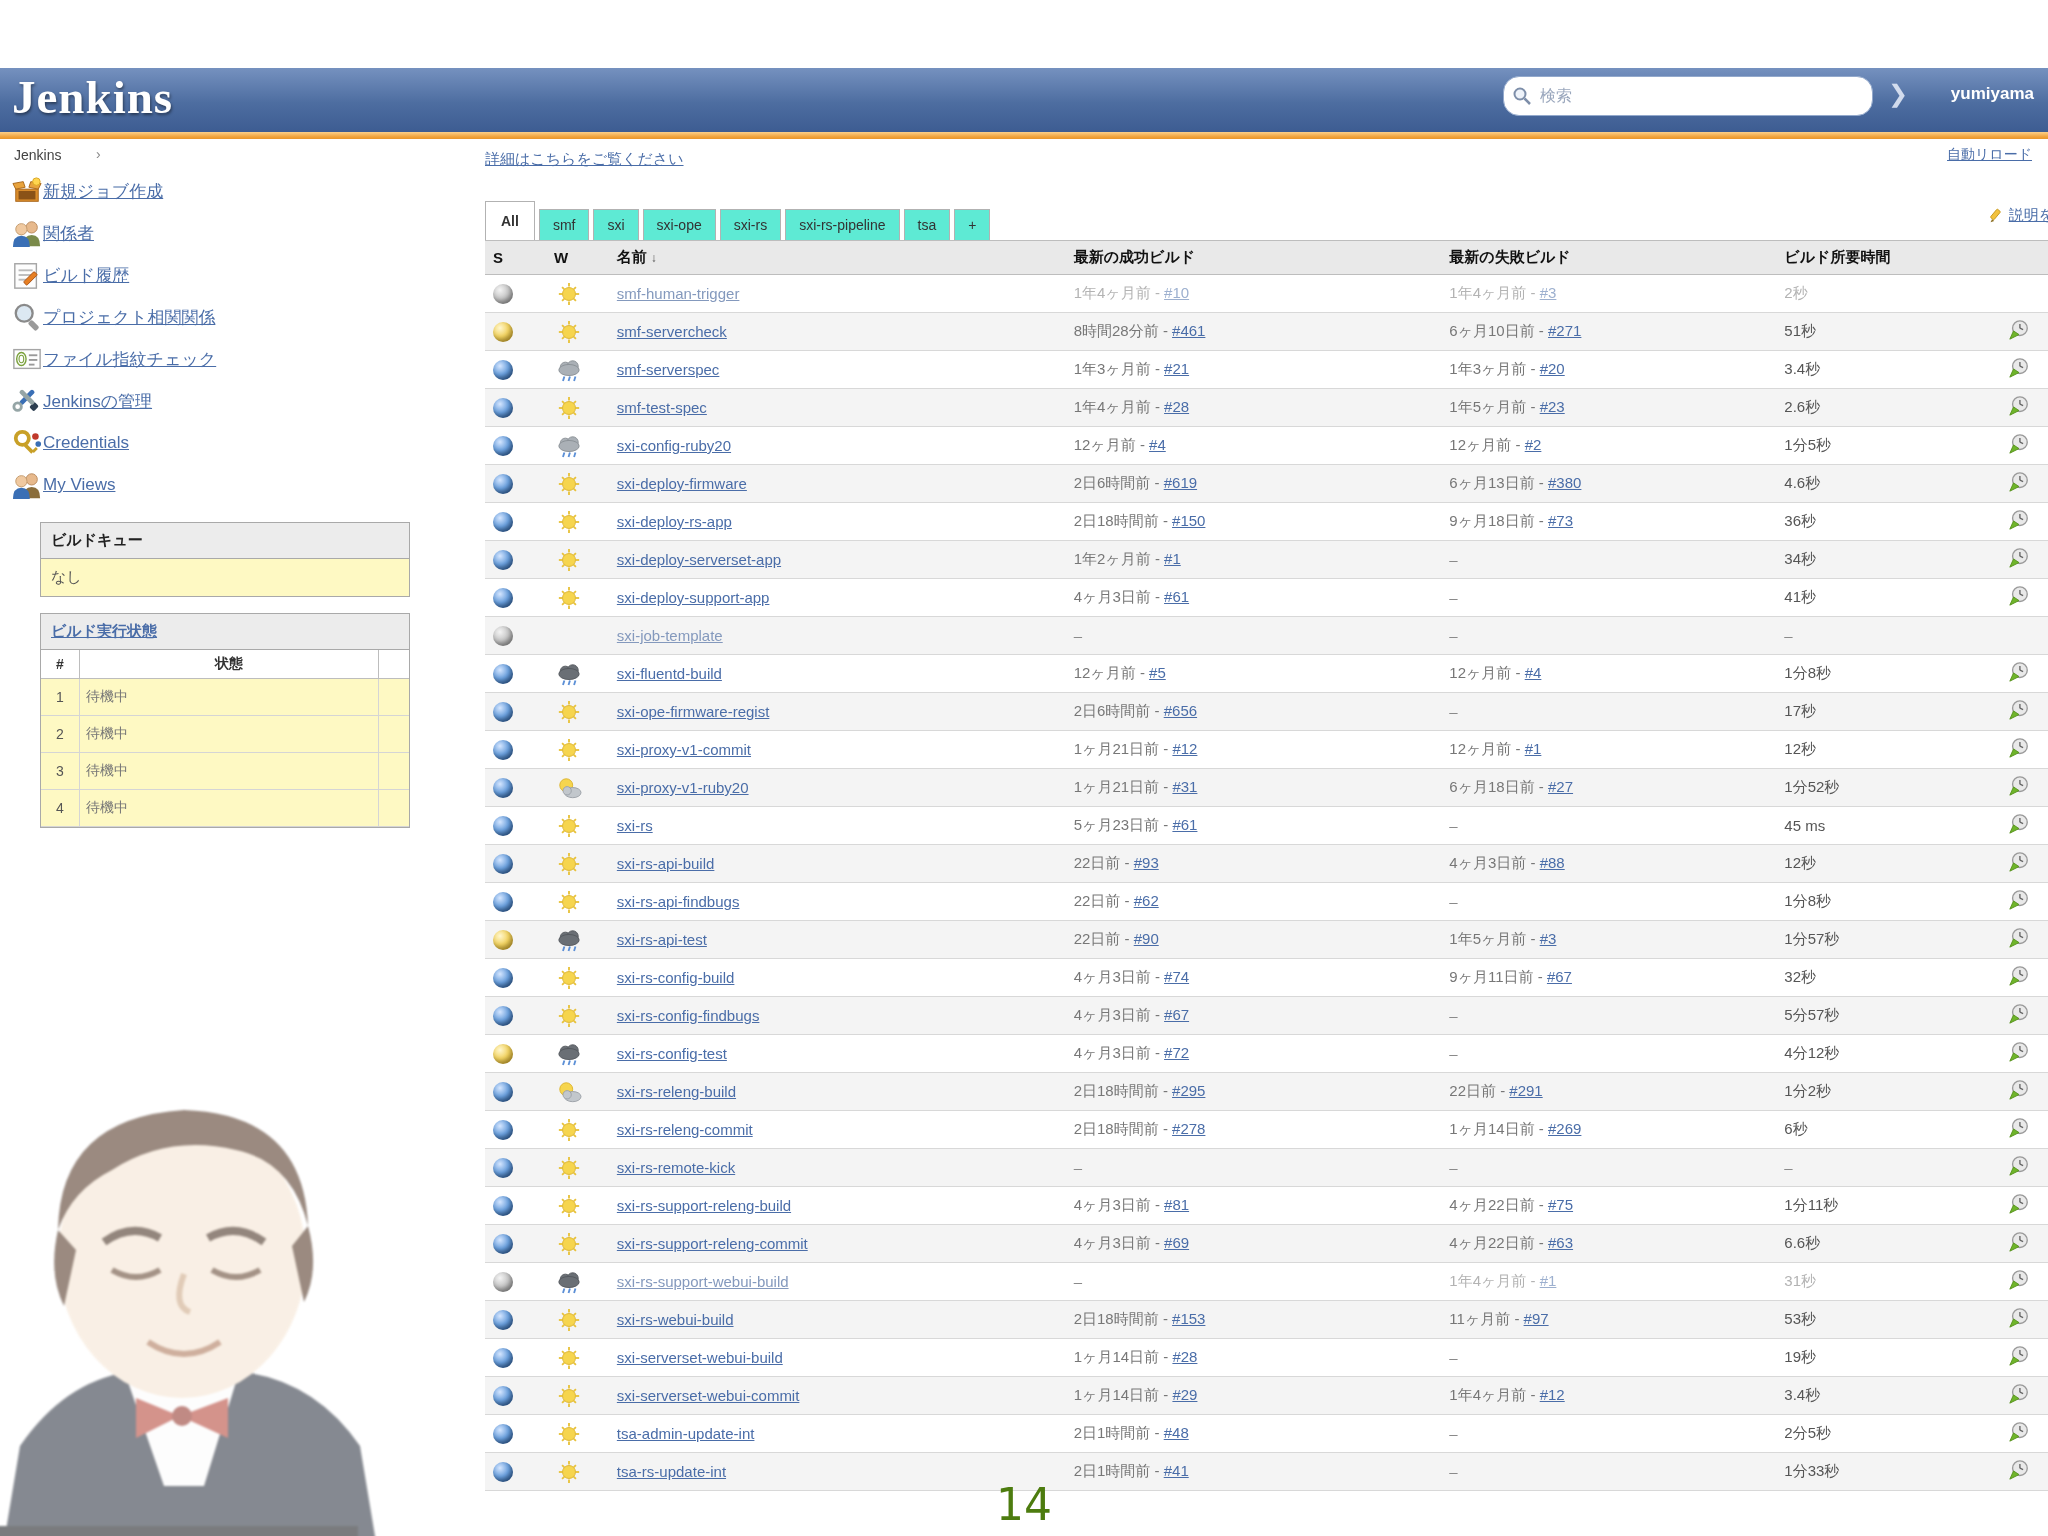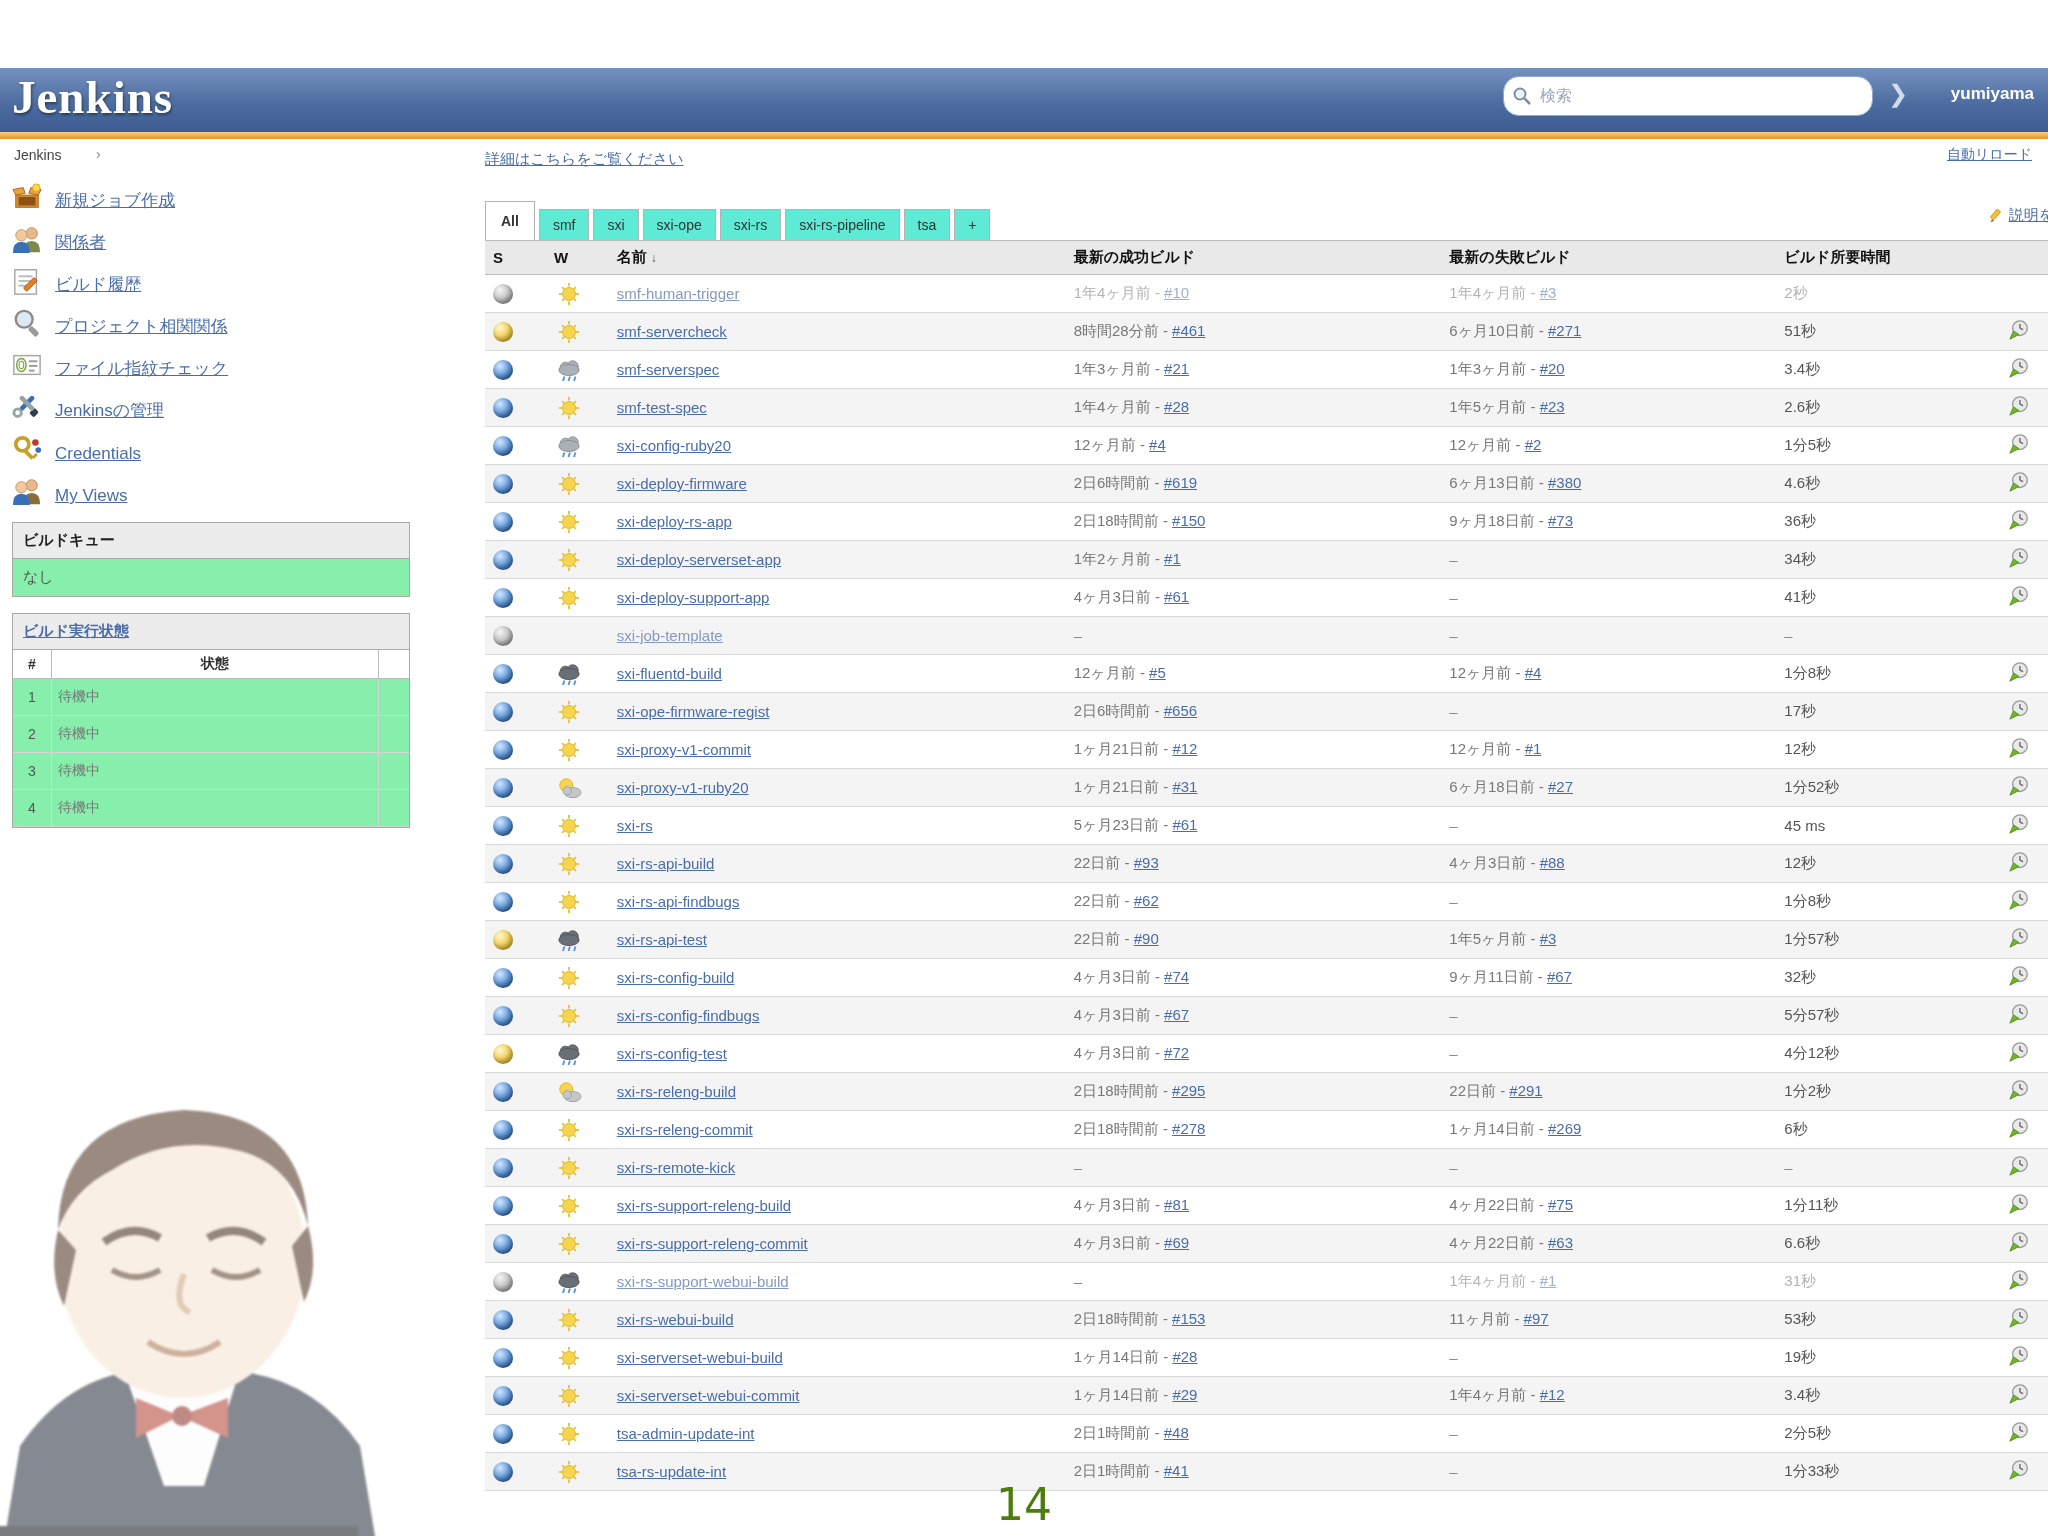--- a/index.html
+++ b/index.html
@@ -26,24 +26,24 @@
   
   .crumb-row{position:absolute;left:0;top:141px;width:100%;height:30px;font-size:14px;}
   .crumb{position:absolute;left:14px;top:6px;color:#444;}
   .crumb-sep{position:absolute;left:96px;top:5px;color:#888;}
   .autoreload{position:absolute;right:16px;top:5px;color:#4a6da8;text-decoration:underline;font-size:14px;}
 
   a, .linkish{color:#4a6da8;text-decoration:underline;cursor:pointer;}
 
   
   .sidebar{position:absolute;left:12px;top:170px;width:398px;}
-  .menu-item{display:flex;align-items:flex-end;gap:13px;height:42px;}
+  .menu-item{display:flex;align-items:center;gap:1px;height:42px;}
   .menu-item .mi-icon{width:30px;height:30px;flex:0 0 30px;}
   .menu-item .mi-label{font-size:17px;color:#4a6da8;text-decoration:underline;}
-  .panel{border:1px solid #a9a9a9;margin-top:16px;background:#86efac;}
+  .panel{border:1px solid #a9a9a9;margin-top:16px;background:#fef9c3;margin-left:28px;}
   .panel-h{background:#ececec;border-bottom:1px solid #a9a9a9;padding:8px 10px;
     font-weight:bold;font-size:15px;color:#222;}
   .panel-body{padding:9px 10px;font-size:15px;color:#555;}
   .exec-table{width:100%;border-collapse:collapse;}
   .exec-table th{background:#fff;border-bottom:1px solid #bdbdbd;font-size:14px;padding:5px 4px;}
   .exec-table th.numcol{width:30px;border-right:1px solid #bdbdbd;}
   .exec-table th.tailcol{width:22px;border-left:1px solid #bdbdbd;}
   .exec-table td{border-bottom:1px solid #d5d5d5;font-size:14px;padding:9px 6px;color:#444;}
   .exec-table td.numcol{border-right:1px solid #d5d5d5;text-align:center;color:#555;}
   .exec-table td.tailcol{border-left:1px solid #d5d5d5;}

